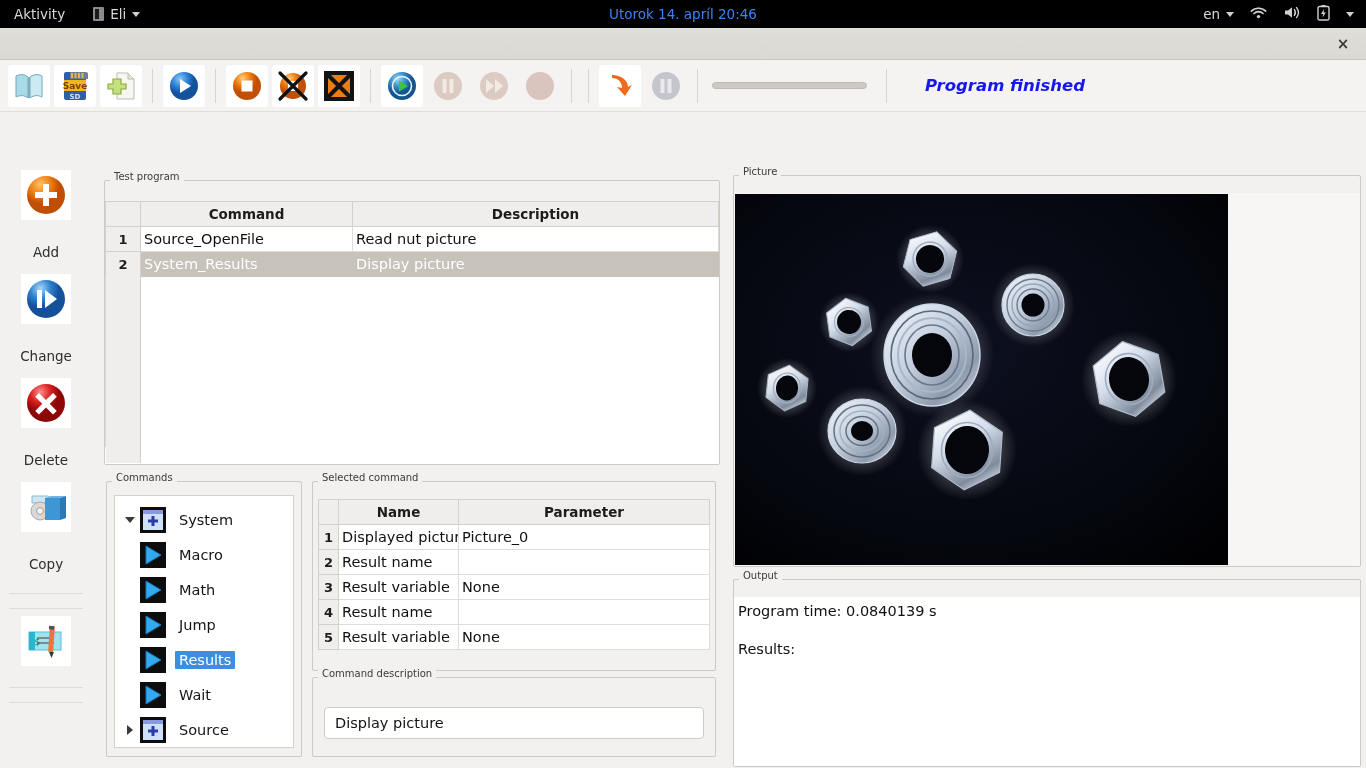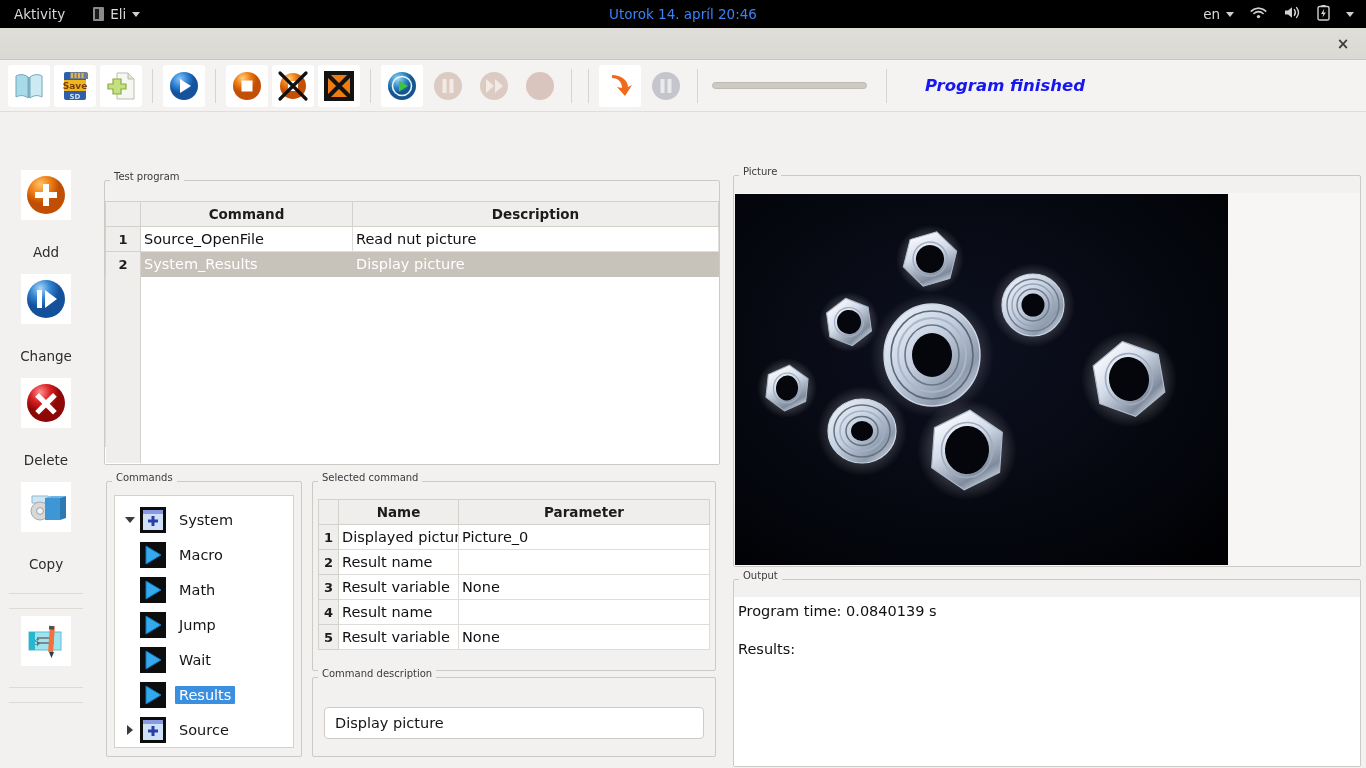--- a/index.html
+++ b/index.html
@@ -587,31 +587,31 @@
         <span class="tree-label">Jump</span>
       </div>
 
       <div class="tree-row indent-1">
         <span class="tree-ico">
           <svg width="28" height="28" viewBox="0 0 28 28">
             <rect x="1" y="1" width="26" height="26" fill="#0d0d0d"></rect>
             <path d="M7 5l15 9-15 9z" fill="#35a9ee" stroke="#0f7bbd"></path>
           </svg>
         </span>
-        <span class="tree-label">Wait</span>
+        <span class="tree-label sel">Results</span>
       </div>
 
       <div class="tree-row indent-1">
         <span class="tree-ico">
           <svg width="28" height="28" viewBox="0 0 28 28">
             <rect x="1" y="1" width="26" height="26" fill="#0d0d0d"></rect>
             <path d="M7 5l15 9-15 9z" fill="#35a9ee" stroke="#0f7bbd"></path>
           </svg>
         </span>
-        <span class="tree-label sel">Results</span>
+        <span class="tree-label">Wait</span>
       </div>
 
       <div class="tree-row">
         <span class="tw-arrow">
             <span class="arrow-right"></span>
           </span>
         <span class="tree-ico">
           <svg width="28" height="28" viewBox="0 0 28 28">
             <rect x="1" y="1" width="26" height="26" fill="#0d0d0d"></rect>
             <rect x="4" y="4" width="20" height="4" fill="#8a9ae0"></rect>

